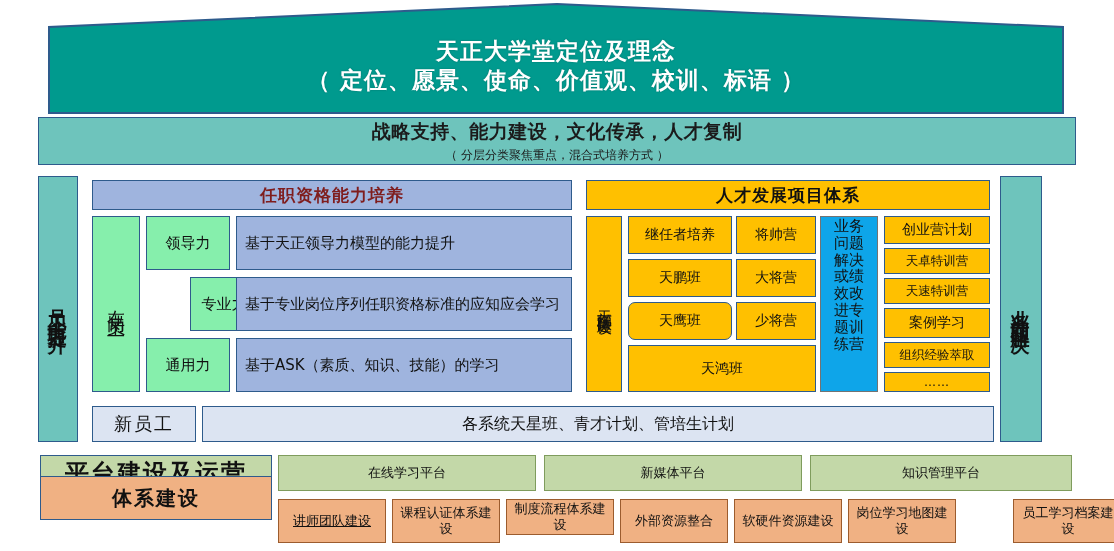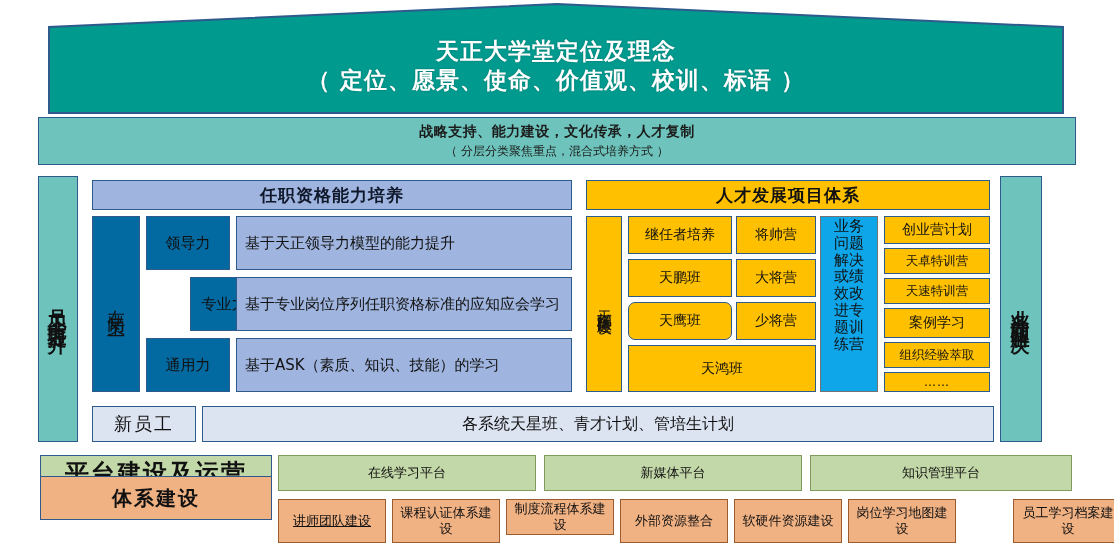--- a/index.html
+++ b/index.html
@@ -15,33 +15,33 @@
   #roof-text{position:absolute;left:0;top:34px;width:100%;text-align:center;
              color:#ffffff;font-weight:bold;line-height:1.28;
              text-shadow:0 0 2px rgba(0,0,0,.25);}
   #roof-text .l1{font-size:23px;letter-spacing:1px;}
   #roof-text .l2{font-size:23px;letter-spacing:1px;}
 
   
   #band{left:38px;top:117px;width:1038px;height:48px;
         background:#6EC4BC;border:1px solid #2E5B8C;
         display:flex;flex-direction:column;align-items:center;justify-content:center;}
-  #band .big{font-size:14px;font-weight:bold;color:#1b1b1b;letter-spacing:.5px;text-align:right;}
+  #band .big{font-size:19px;font-weight:bold;color:#1b1b1b;letter-spacing:.5px;text-align:right;}
   #band .small{font-size:12px;color:#1b1b1b;margin-top:2px;}
 
   .sidecol{background:#6EC4BC;border:1px solid #2E5B8C;
            display:flex;align-items:center;justify-content:center;
            writing-mode:vertical-rl;text-orientation:upright;
            font-size:19px;font-weight:bold;color:#111;letter-spacing:5px;}
   #left-col{left:38px;top:176px;width:40px;height:266px;}
   #right-col{left:1000px;top:176px;width:42px;height:266px;}
   .hdr-blue{background:#9FB4DE;border:1px solid #2E5B8C;
             display:flex;align-items:center;justify-content:center;
-            font-size:17px;font-weight:bold;color:#0f172a;letter-spacing:1px;}
-  .blue-box{background:#0369a1;border:1px solid #2E5B8C;
+            font-size:17px;font-weight:bold;color:#7f1d1d;letter-spacing:1px;}
+  .blue-box{background:#86efac;border:1px solid #2E5B8C;
             display:flex;align-items:center;justify-content:center;
             font-size:15px;color:#111;}
   .blue-desc{background:#9FB4DE;border:1px solid #2E5B8C;
              display:flex;align-items:center;
              font-size:15px;color:#111;padding:16px 8px;line-height:1.35;}
   #onjob{writing-mode:vertical-rl;text-orientation:upright;letter-spacing:4px;
          font-size:18px;}
   .hdr-orange{background:#FFC000;border:1px solid #2E5B8C;
               display:flex;align-items:center;justify-content:center;
               font-size:17px;font-weight:bold;color:#111;letter-spacing:1px;}

